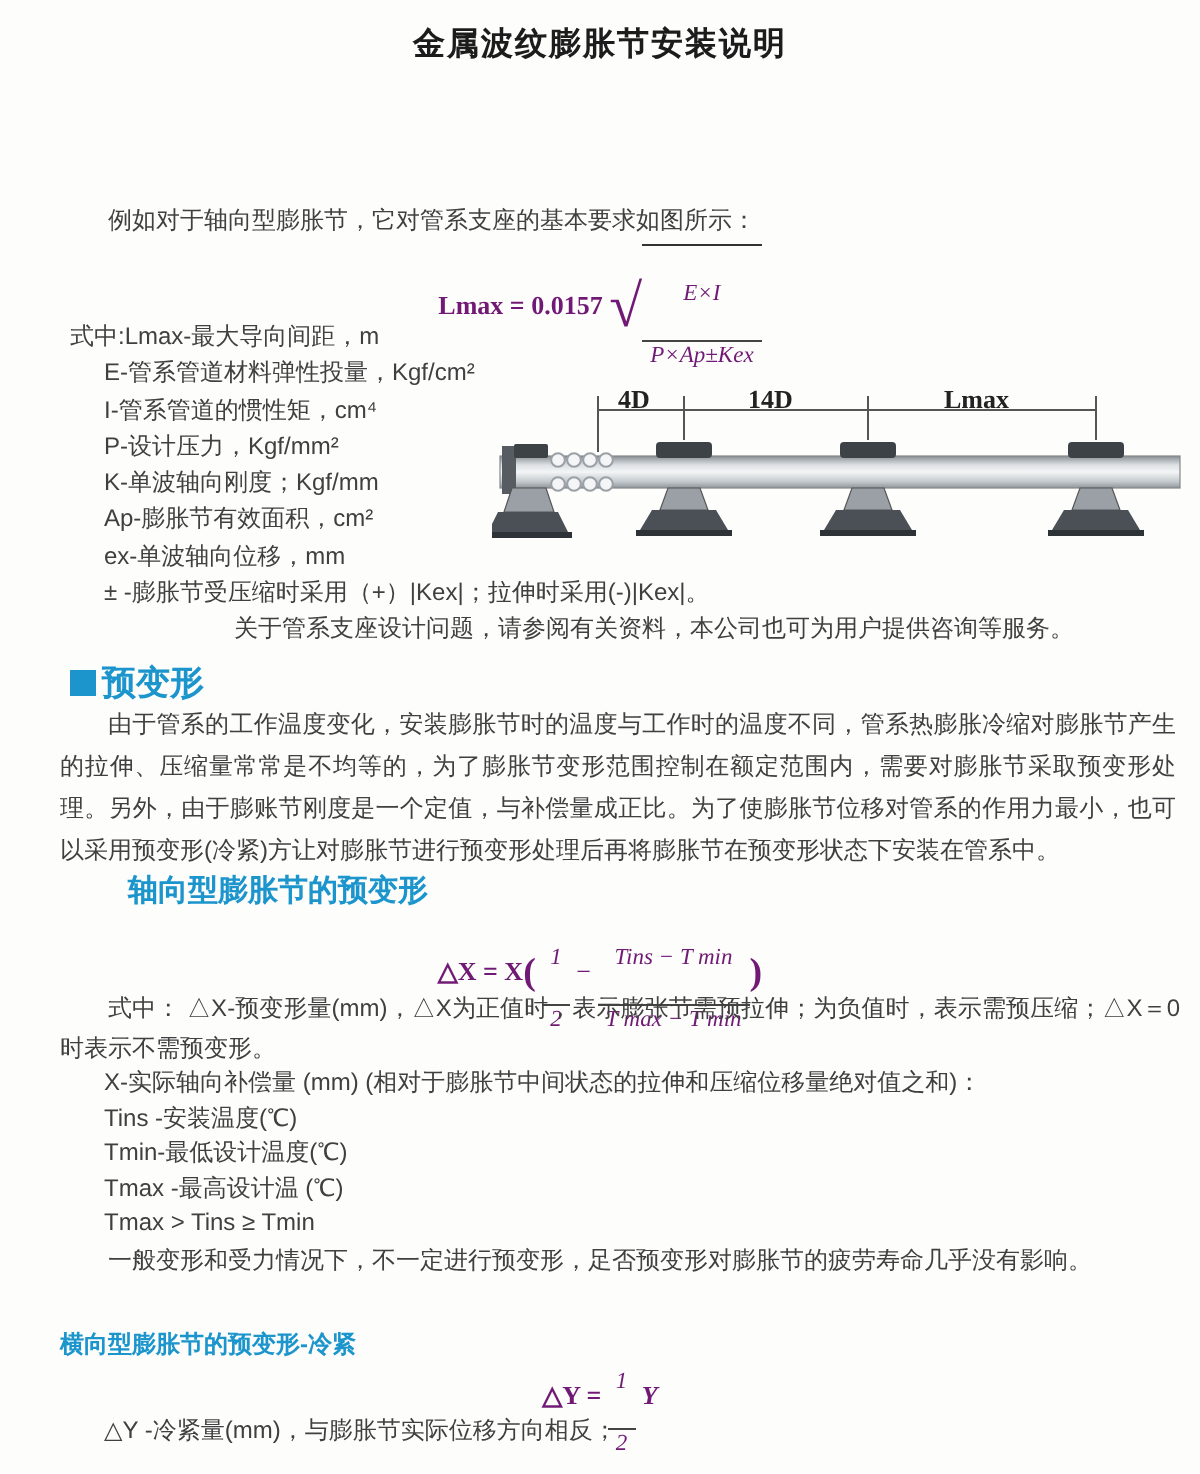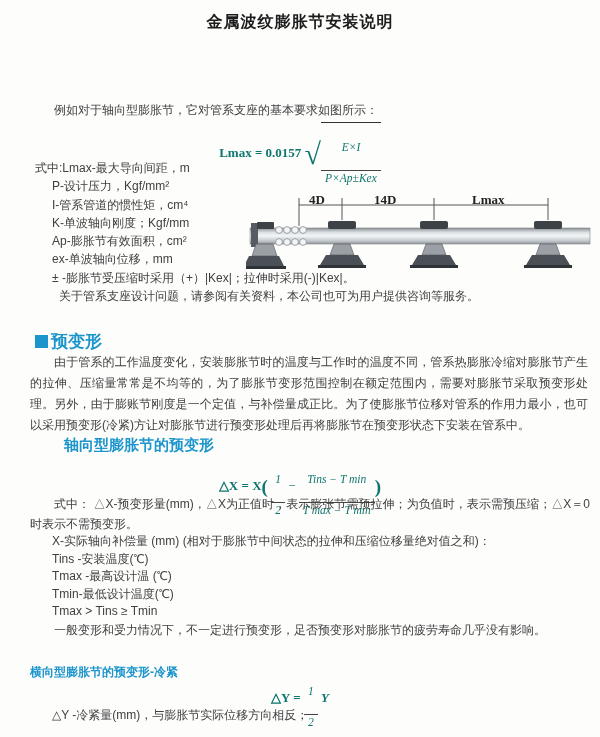--- a/index.html
+++ b/index.html
@@ -14,37 +14,37 @@
 
   .sec-head-inline { font-size:17px; font-weight:bold; color:var(--accent,#1b95cc); }
   .sq { display:inline-block; width:14px; height:14px; background:var(--accent,#1b95cc);
         margin-right:3px; vertical-align:-1px; }
   .sq-sm { width:13px; height:13px; }
 
   .p-support { top:57px; left:30px; width:558px; text-align:justify; }
   .p-example { top:100px; left:30px; width:558px; text-indent:24px; }
 
   .formula { position:absolute; width:600px; text-align:center;
-             font-family:"Liberation Serif", serif; font-size:13px; color:#0f766e; }
+             font-family:"Liberation Serif", serif; font-size:13px; color:#701a75; }
   .formula .lhs { font-weight:bold; font-style:normal; }
   .frac { display:inline-block; vertical-align:middle; text-align:center;
           font-size:11.5px; font-style:italic; line-height:1.25; }
   .frac .num { display:block; border-bottom:1px solid #444; padding:16px 4px; }
   .frac .den { display:block; padding:0 4px; }
   .sqrt-sign { font-size:30px; font-weight:normal; vertical-align:middle; line-height:0; }
   .radicand { display:inline-block; border-top:1.4px solid #333; padding-top:1px; vertical-align:middle; }
   .paren { font-size:19px; vertical-align:middle; font-weight:bold; }
 
   .f1 { top:122px; }
   .f2 { top:456px; }
   .f3 { top:668px; }
 
   .defs { top:159px; left:35px; width:560px; line-height:18.3px; }
   .defs .ind { margin-left:17px; }
-  .defs .note-ind { text-indent:24px; }
+  .defs .note-ind { text-indent:24px;text-align:center; }
 
   .diagram { position:absolute; top:192px; left:246px; width:348px; height:100px; }
   .dlabel { position:absolute; top:0; font-family:"Liberation Serif", serif;
             font-weight:bold; font-size:13px; color:#222; }
 
   .sec2-head { top:330px; left:35px; font-size:17px; font-weight:bold;
                color:var(--accent,#1b95cc); position:absolute; }
   .p-predeform { top:352px; left:30px; width:558px; line-height:21px; text-align:justify; text-indent:24px; }
 
   .sub-head { position:absolute; font-weight:bold; color:var(--accent,#1b95cc); }
@@ -65,22 +65,23 @@
 
   <div class="blk p-example">例如对于轴向型膨胀节，它对管系支座的基本要求如图所示：</div>
 
   <div class="formula f1">
     <span class="lhs">Lmax = 0.0157</span>
     <span class="sqrt-sign">√</span><span class="radicand"><span class="frac"><span class="num">E×I</span><span class="den">P×Ap±Kex</span></span></span>
   </div>
 
   <div class="blk defs">
     <div>式中:Lmax-最大导向间距，m</div>
+    <div class="ind">E-管系管道材料弹性投量，Kgf/cm²</div>
+    <div class="ind">I-管系管道的惯性矩，cm⁴</div>
     <div class="ind">P-设计压力，Kgf/mm²</div>
-    <div class="ind">I-管系管道的惯性矩，cm⁴</div>
     <div class="ind">K-单波轴向刚度；Kgf/mm</div>
     <div class="ind">Ap-膨胀节有效面积，cm²</div>
     <div class="ind">ex-单波轴向位移，mm</div>
     <div class="ind">± -膨胀节受压缩时采用（+）|Kex|；拉伸时采用(-)|Kex|。</div>
     <div class="note-ind">关于管系支座设计问题，请参阅有关资料，本公司也可为用户提供咨询等服务。</div>
   </div>
 
   <div class="diagram">
     <svg width="348" height="100" viewBox="0 0 348 100">
       <defs>
@@ -158,22 +159,22 @@
     <span class="frac"><span class="num">1</span><span class="den">2</span></span>
     <span>−</span>
     <span class="frac"><span class="num">Tins − T min</span><span class="den">T max − T min</span></span><span class="paren">)</span>
   </div>
 
   <div class="blk p-where">式中： △X-预变形量(mm)，△X为正值时，表示膨张节需预拉伸；为负值时，表示需预压缩；△X＝0时表示不需预变形。</div>
 
   <div class="blk t-lines">
     <div>X-实际轴向补偿量 (mm) (相对于膨胀节中间状态的拉伸和压缩位移量绝对值之和)：</div>
     <div>Tins -安装温度(℃)</div>
+    <div>Tmin-最低设计温度(℃)</div>
     <div>Tmax -最高设计温 (℃)</div>
-    <div>Tmin-最低设计温度(℃)</div>
     <div>Tmax &gt; Tins ≥ Tmin</div>
   </div>
 
   <div class="blk p-general">一般变形和受力情况下，不一定进行预变形，足否预变形对膨胀节的疲劳寿命几乎没有影响。</div>
 
   <div class="sub-head lateral-head">横向型膨胀节的预变形-冷紧</div>
 
   <div class="formula f3">
     <span class="lhs">△Y =</span>
     <span class="frac"><span class="num">1</span><span class="den">2</span></span>

